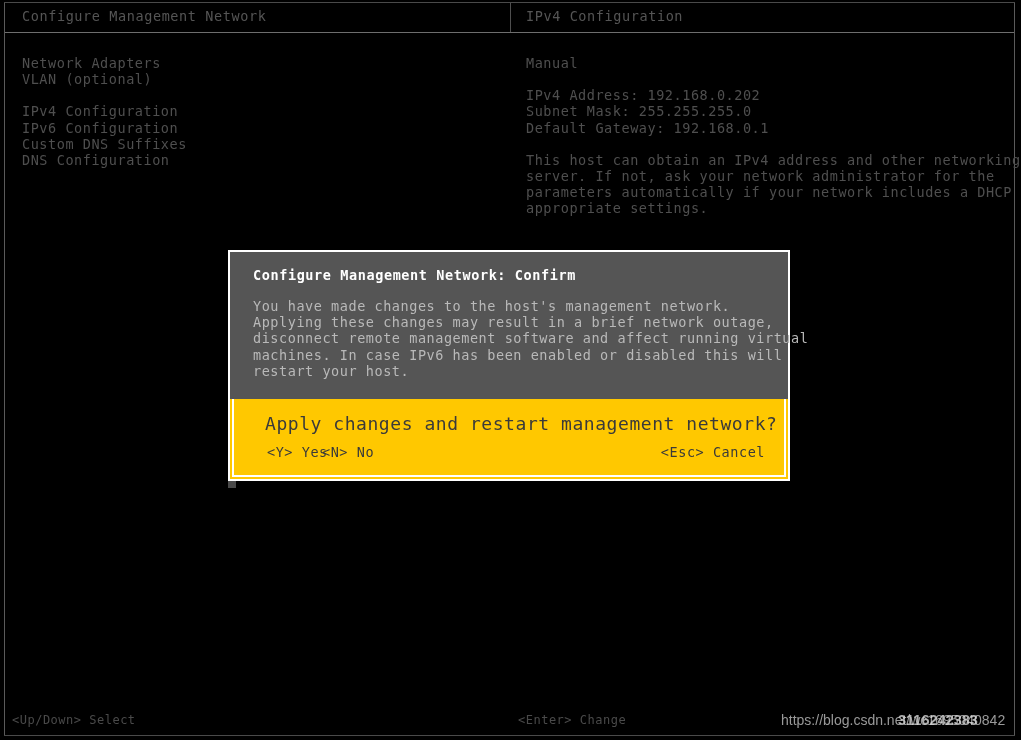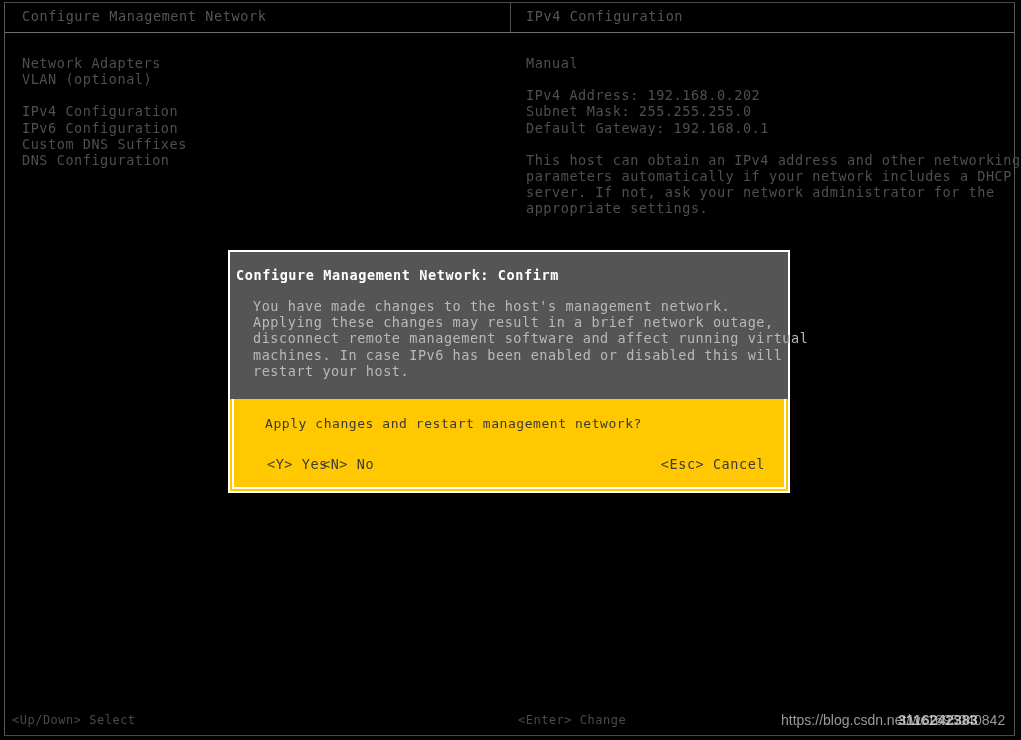--- a/index.html
+++ b/index.html
@@ -126,21 +126,21 @@
     box-sizing: border-box;
     min-height: 140px;
   }
   #dialog-title {
     font-size: 13.5px;
     line-height: 18px;
     letter-spacing: 0.6px;
     font-weight: bold;
     color: #ffffff;
     white-space: pre;
-    margin-left: 6px;
+    margin-left: 23px;
     margin-bottom: 14px;
   }
   .dlg-body-line {
     font-size: 13.5px;
     line-height: 16.2px;
     letter-spacing: 0.55px;
     color: #b9b9b9;
     white-space: pre;
     margin-left: 23px;
   }
@@ -153,27 +153,27 @@
     padding: 0;
   }
   #dialog-bottom-inner {
     border: 2px solid #ffffff;
     border-top: none;
     margin: 0 2px 2px 2px;
     padding: 16px 0 14px 0;
     box-sizing: border-box;
   }
   #dialog-question {
-    font-size: 13px;
+    font-size: 18px;
     line-height: 18px;
     letter-spacing: 0.55px;
     color: #3a3a3a;
     white-space: pre;
     margin-left: 31px;
-    margin-bottom: 22px;
+    margin-bottom: 10px;
   }
   #dialog-actions {
     position: relative;
     height: 18px;
     margin: 0 19px 0 19px;
   }
   .dlg-action {
     position: absolute;
     top: 0;
     font-size: 13.5px;
@@ -249,22 +249,22 @@
   </div>
 
   <div id="info-panel">
     <div class="info-line">Manual</div>
     <div class="info-gap"></div>
     <div class="info-line">IPv4 Address: 192.168.0.202</div>
     <div class="info-line">Subnet Mask: 255.255.255.0</div>
     <div class="info-line">Default Gateway: 192.168.0.1</div>
     <div class="info-gap"></div>
     <div class="info-line">This host can obtain an IPv4 address and other networking</div>
+    <div class="info-line">server. If not, ask your network administrator for the</div>
     <div class="info-line">parameters automatically if your network includes a DHCP</div>
-    <div class="info-line">server. If not, ask your network administrator for the</div>
     <div class="info-line">appropriate settings.</div>
   </div>
 
   <div id="dialog-shadow"></div>
   <div id="dialog">
 
     <div id="dialog-top">
       <div id="dialog-title">Configure Management Network: Confirm</div>
       <div class="dlg-body-line">You have made changes to the host's management network.</div>
       <div class="dlg-body-line">Applying these changes may result in a brief network outage,</div>

